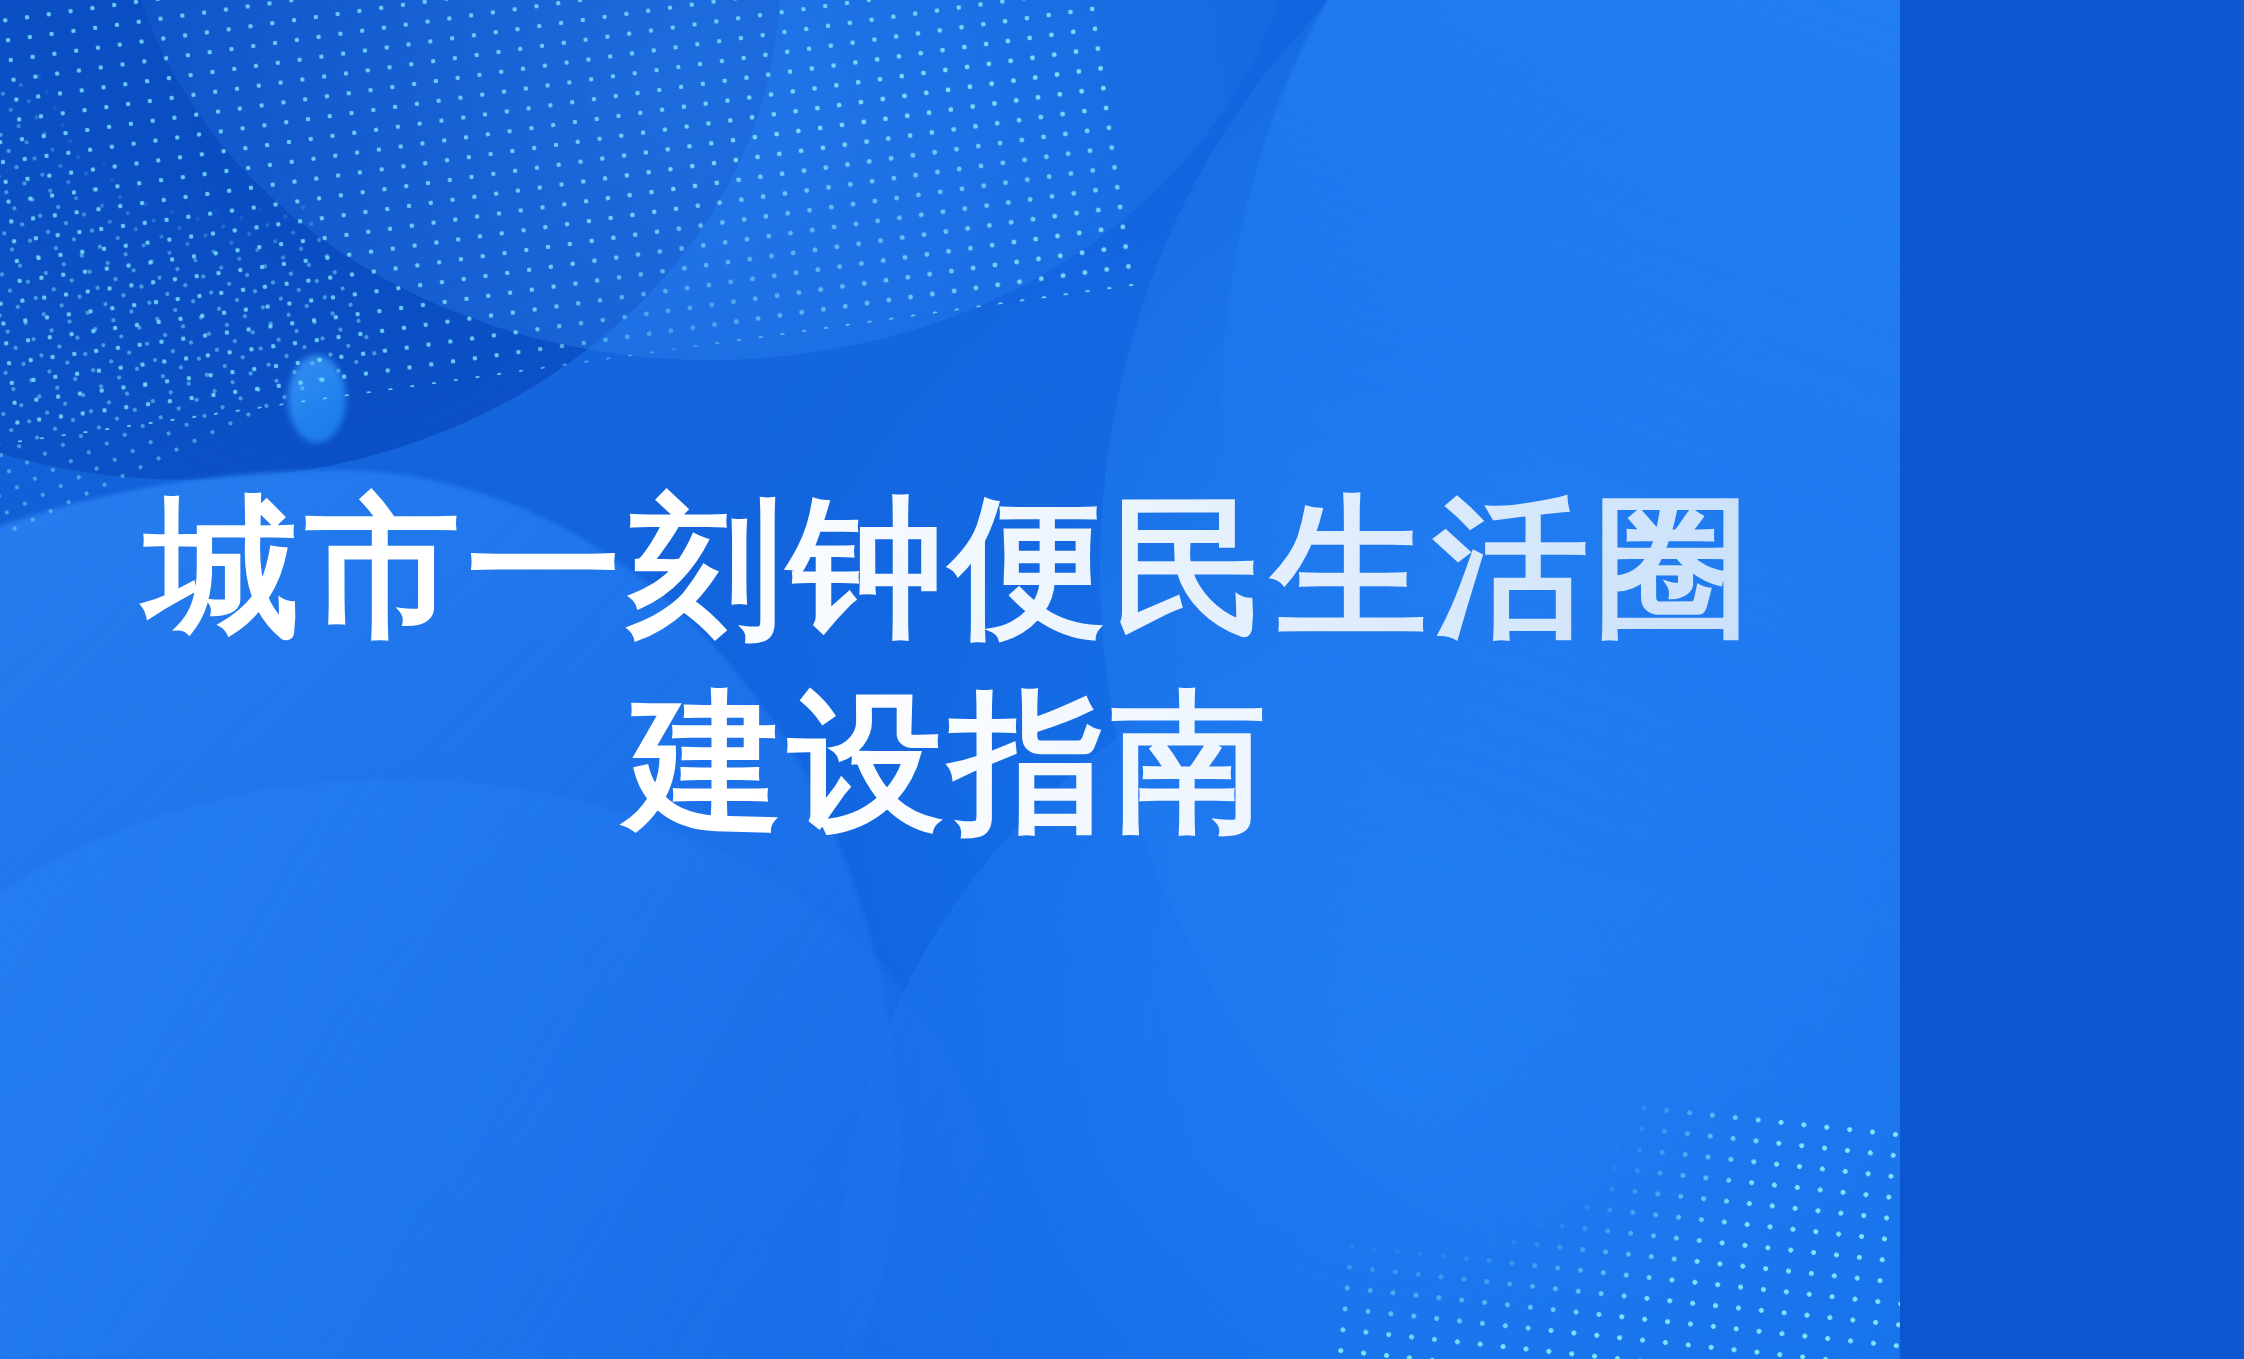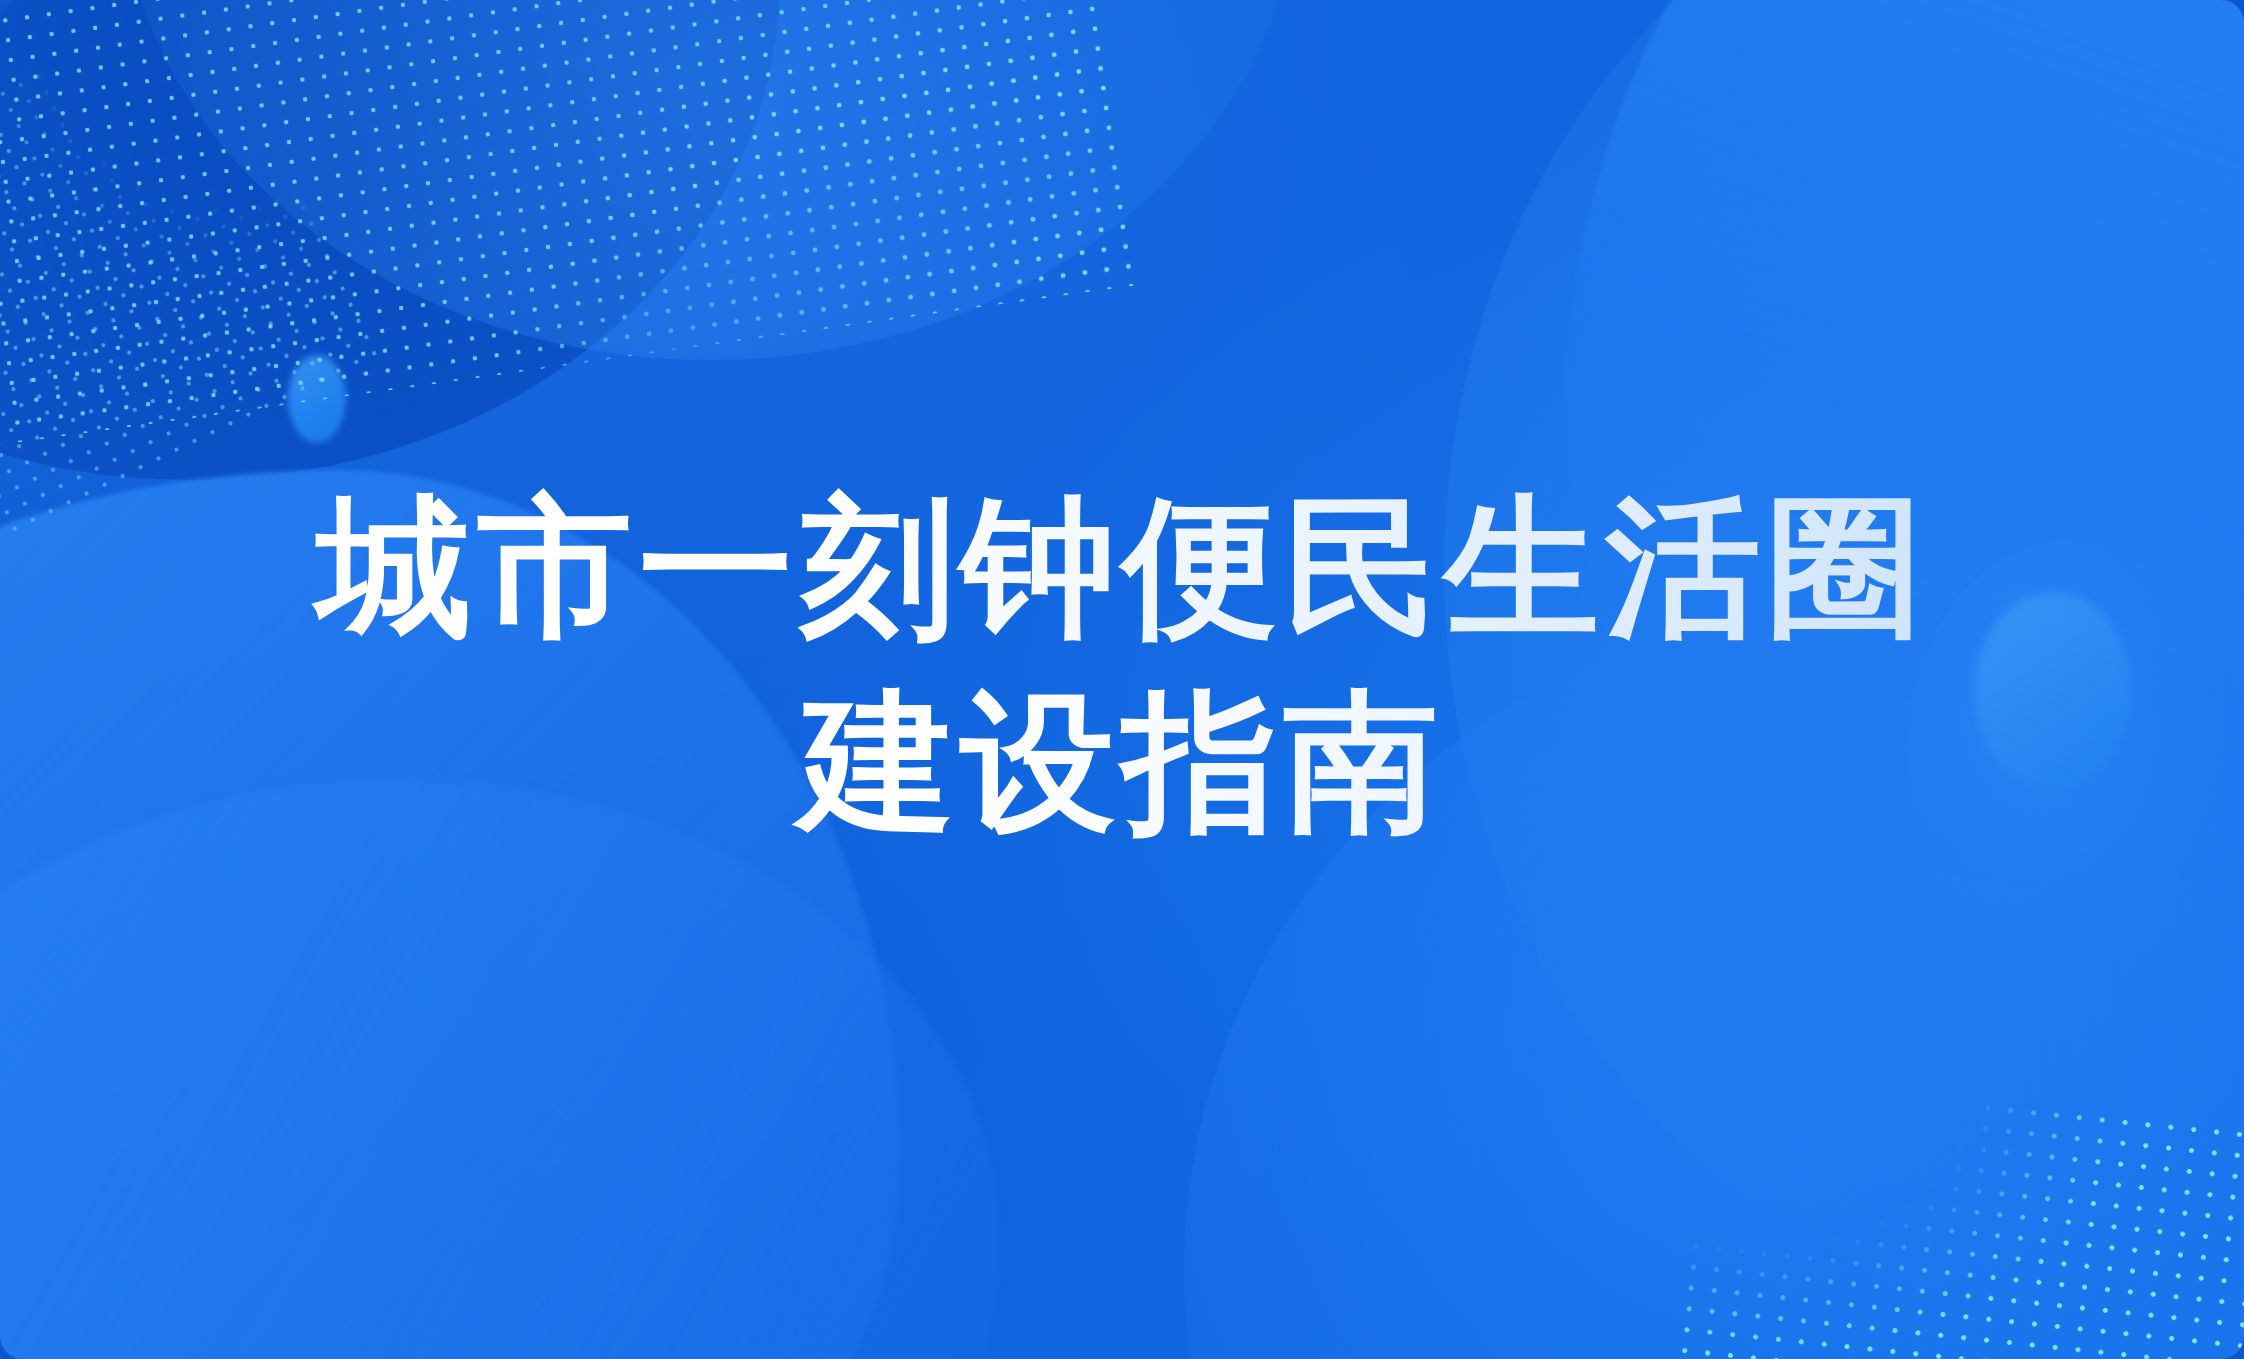--- a/index.html
+++ b/index.html
@@ -2,26 +2,25 @@
 <html><head>
 <meta charset="utf-8">
 <style>
   html, body {
     margin: 0;
     padding: 0;
     background: #0a57cf;
   }
   #poster {
     position: relative;
-    width: 2244px;
+    width: 1900px;
     height: 1359px;
     overflow: hidden;
     background: #0c4a6e;
     font-family: "Liberation Sans", "DejaVu Sans", sans-serif;
-    border-radius: 23px;
   }
 
   
   .bg-base {
     position: absolute;
     inset: 0;
     background:
       radial-gradient(ellipse 120% 90% at 18% 18%, #1768e0 0%, rgba(23,104,224,0) 58%),
       radial-gradient(ellipse 90% 80% at 92% 55%, #1b79ef 0%, rgba(27,121,239,0) 60%),
       linear-gradient(115deg, #0b52c6 0%, #0f63dd 42%, #1068e2 70%, #1273ea 100%);

